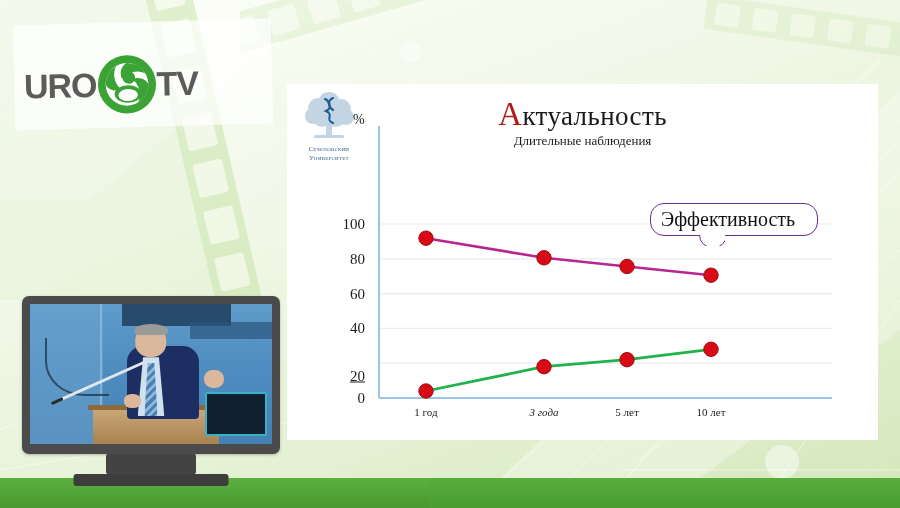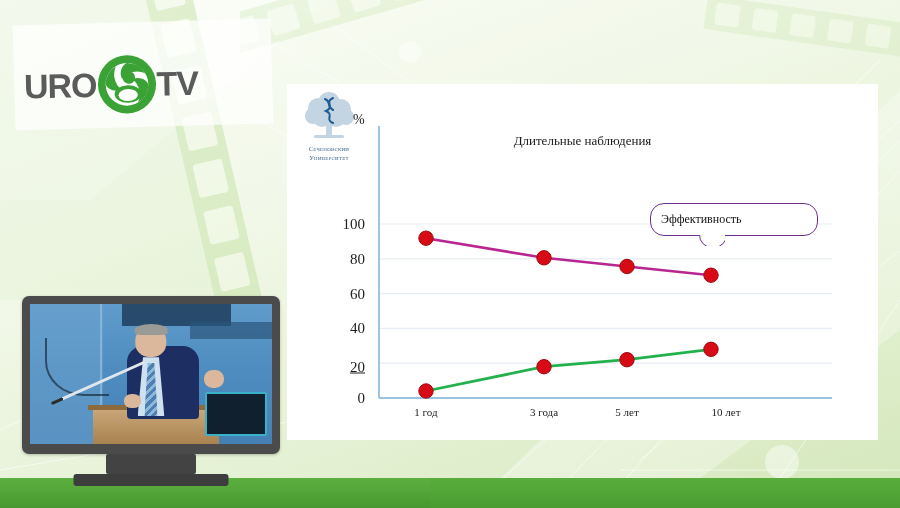--- a/index.html
+++ b/index.html
@@ -160,21 +160,21 @@
     position:absolute;transform:translateX(-50%);
     font-family:"Liberation Serif", serif;font-size:11px;color:#222;
     white-space:nowrap;
   }
 
   
   .callout{
     position:absolute;
     border:1.6px solid #6b2f8f;border-radius:14px;background:#ffffff;
     font-family:"Liberation Serif", serif;color:#111;
-    padding:6px 10px;line-height:19px;font-size:12px;
+    padding:6px 10px;line-height:19px;font-size:20px;
   }
   .callout .tail{
     position:absolute;width:26px;height:11px;overflow:hidden;
   }
   .callout .tail:before{
     content:"";position:absolute;left:0;top:-11px;width:26px;height:22px;
     border:1.6px solid #6b2f8f;border-radius:0 0 13px 13px;background:#fff;
   }
 </style>
 </head>
@@ -320,20 +320,23 @@
           <path d="M31 6 C22 10 33 15 24 19 C33 23 22 27 31 31"></path>
           <path d="M23 7 C30 10 24 14 31 18"></path>
         </g>
       </svg>
       <div class="sech-name">Сеченовский</div>
       <div class="sech-name">Университет</div>
     </div>
 
     <div class="pct">%</div>
 
+    <div class="slide-title">
+      <span class="cap">А</span><span>ктуальность</span>
+    </div>
     <div class="slide-sub">Длительные наблюдения</div>
 
     <svg class="chart" viewBox="0 0 591 356">
 
       <g stroke="#e6edf4" stroke-width="1.2">
         <line x1="92" y1="140" x2="545" y2="140"></line>
         <line x1="92" y1="174.8" x2="545" y2="174.8"></line>
         <line x1="92" y1="209.6" x2="545" y2="209.6"></line>
         <line x1="92" y1="244.4" x2="545" y2="244.4"></line>
         <line x1="92" y1="279.2" x2="545" y2="279.2"></line>
@@ -361,27 +364,27 @@
           <circle cx="340" cy="275.7" r="7.2"></circle>
           <circle cx="424" cy="265.3" r="7.2"></circle>
         </g>
       </g>
     </svg>
 
     <div class="ylab" style="left:42px;top:140px;">100</div>
     <div class="ylab" style="left:42px;top:174.8px;text-align:right;">80</div>
     <div class="ylab" style="left:42px;top:209.6px;">60</div>
     <div class="ylab" style="left:42px;top:244.4px;">40</div>
-    <div class="ylab" style="left:42px;top:283px;text-decoration:underline;">20</div>
+    <div class="ylab" style="left:42px;top:292px;text-decoration:underline;">20</div>
     <div class="ylab" style="left:42px;top:314px;">0</div>
 
     <div class="xlab" style="left:139px;top:322px;">1 год</div>
-    <div class="xlab" style="left:257px;top:322px;">3 года</div>
+    <div class="xlab" style="left:257px;top:322px;font-style:italic;">3 года</div>
     <div class="xlab" style="left:340px;top:322px;">5 лет</div>
-    <div class="xlab" style="left:424px;top:322px;margin-left:15px;">10 лет</div>
+    <div class="xlab" style="left:424px;top:322px;">10 лет</div>
 
     <div class="callout" style="left:363px;top:119px;width:146px;">
       <div>Эффективность</div>
       <span class="tail" style="left:48px;top:100%;"></span>
     </div>
 
 
   </div>
 </div>
 

